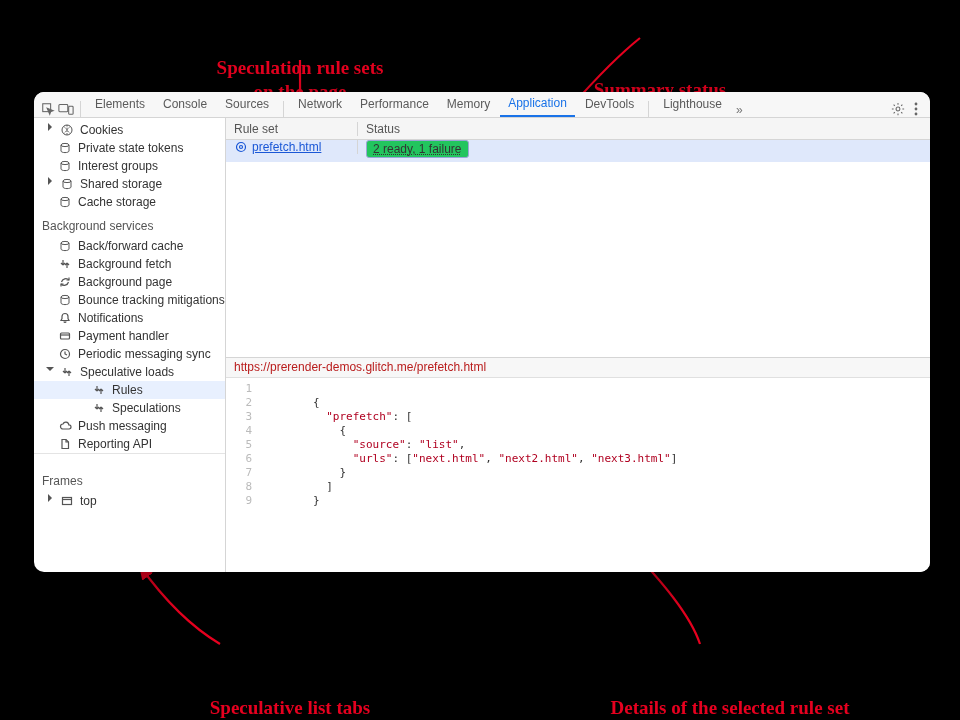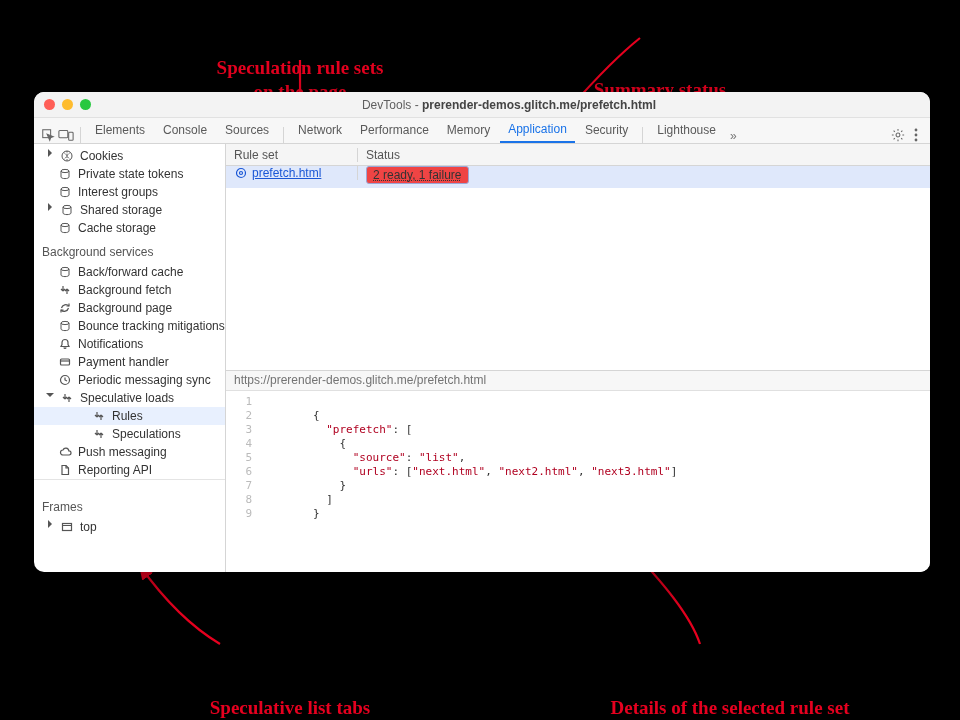--- a/index.html
+++ b/index.html
@@ -55,23 +55,23 @@
 
   .main { flex:1; display:flex; flex-direction:column; overflow:hidden; }
   .table-head{display:flex;background:#f5f5f5;border-bottom:1px solid #d5d5d5;height:22px;align-items:center;font-size:12px;color:#555}
   .col-rs{width:132px;padding-left:8px;border-right:1px solid #d5d5d5}
   .col-st{flex:1;padding-left:8px}
   .table-row{display:flex;height:22px;align-items:flex-start;font-size:12px}
   .table-row.selected{background:#dfe8fb}
   .cell-rs{width:132px;padding-left:8px;border-right:1px solid #d5d5d5;color:#1a57d6;display:flex;align-items:center;gap:4px}
   .cell-rs a{color:#1a57d6;text-decoration:underline}
   .cell-st{flex:1;padding:0 8px}
-  .badge{display:inline-block;border:1px solid #9aa6d6;background:#ef4444;border-radius:3px;padding:1px 6px;color:#333;text-decoration:underline dotted}
+  .badge{display:inline-block;border:1px solid #9aa6d6;background:#22c55e;border-radius:3px;padding:1px 6px;color:#333;text-decoration:underline dotted}
   .table-blank{flex:1;border-bottom:1px solid #d5d5d5}
-  .url-bar{height:20px;display:flex;align-items:center;padding:0 8px;color:#737373;border-bottom:1px solid #e0e0e0;background:#f7f7f7;font-size:12px}
+  .url-bar{height:20px;display:flex;align-items:center;padding:0 8px;color:#b91c1c;border-bottom:1px solid #e0e0e0;background:#f7f7f7;font-size:12px}
   .code{flex:1;display:flex;font-family:Menlo,Consolas,monospace;font-size:11px;background:#fff;overflow:auto}
   .gutter{width:34px;text-align:right;color:#bbb;padding:4px 8px 4px 0;user-select:none}
   .gutter div{height:14px;line-height:14px}
   .src{padding:4px 0;color:#333}
   .src div{height:14px;line-height:14px;white-space:pre}
   .tok-s{color:#b00020}
 </style>
 </head>
 <body>
 
@@ -86,28 +86,20 @@
       <path d="M0,0 L7,3 L0,6 Z" fill="#e6001f"></path>
     </marker>
   </defs>
   <path d="M300,60 C300,110 300,145 304,172" stroke="#e6001f" stroke-width="2.2" fill="none" marker-end="url(#ah)"></path>
   <path d="M640,38 C600,70 540,140 516,176" stroke="#e6001f" stroke-width="2.2" fill="none" marker-end="url(#ah)"></path>
   <path d="M220,644 C180,620 150,580 140,566" stroke="#e6001f" stroke-width="2.2" fill="none" marker-end="url(#ah)"></path>
   <path d="M700,644 C690,614 660,580 634,552" stroke="#e6001f" stroke-width="2.2" fill="none" marker-end="url(#ah)"></path>
 </svg>
 
 <div class="window">
-  <div class="titlebar">
-    <span class="traffic t-red"></span>
-    <span class="traffic t-yel"></span>
-    <span class="traffic t-grn"></span>
-    <div class="titlebar-title">
-      <span>DevTools - </span><b>prerender-demos.glitch.me/prefetch.html</b>
-    </div>
-  </div>
 
   <div class="tabbar">
     <span class="ico">
       <svg width="14" height="14" viewBox="0 0 16 16" stroke="#666" fill="none" stroke-width="1.2">
           <rect x="2" y="2" width="9" height="9"></rect>
           <path d="M7 7 L14 10 L11 11 L10 14 Z" fill="#666"></path>
         </svg>
     </span>
     <span class="ico">
       <svg width="16" height="14" viewBox="0 0 18 14" stroke="#666" fill="none" stroke-width="1.2">
@@ -117,21 +109,21 @@
     </span>
     <span class="vbar"></span>
     <span class="tab">Elements</span>
     <span class="tab">Console</span>
     <span class="tab">Sources</span>
     <span class="vbar"></span>
     <span class="tab">Network</span>
     <span class="tab">Performance</span>
     <span class="tab">Memory</span>
     <span class="tab active">Application</span>
-    <span class="tab">Security</span>
+    <span class="tab">DevTools</span>
     <span class="vbar"></span>
     <span class="tab">Lighthouse</span>
     <span class="chev">»</span>
     <span class="spacer"></span>
     <span class="ico">
       <svg width="14" height="14" viewBox="0 0 16 16" stroke="#666" fill="none" stroke-width="1.2">
           <circle cx="8" cy="8" r="2.2"></circle>
           <path d="M8 1v2M8 13v2M1 8h2M13 8h2M3 3l1.4 1.4M11.6 11.6L13 13M3 13l1.4-1.4M11.6 4.4L13 3"></path>
         </svg>
     </span>

